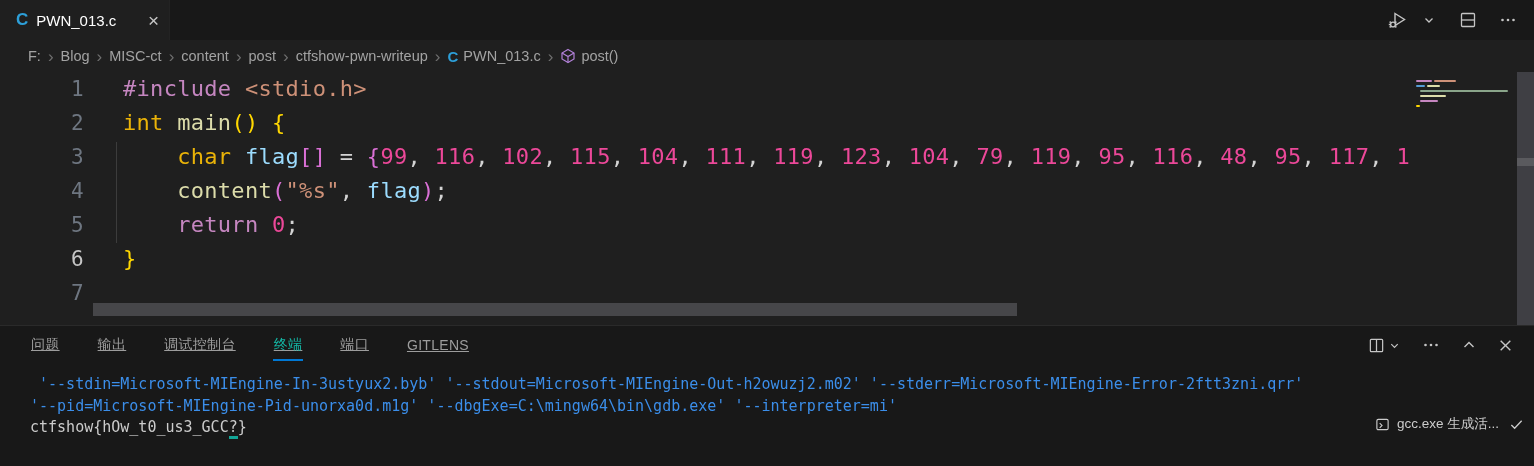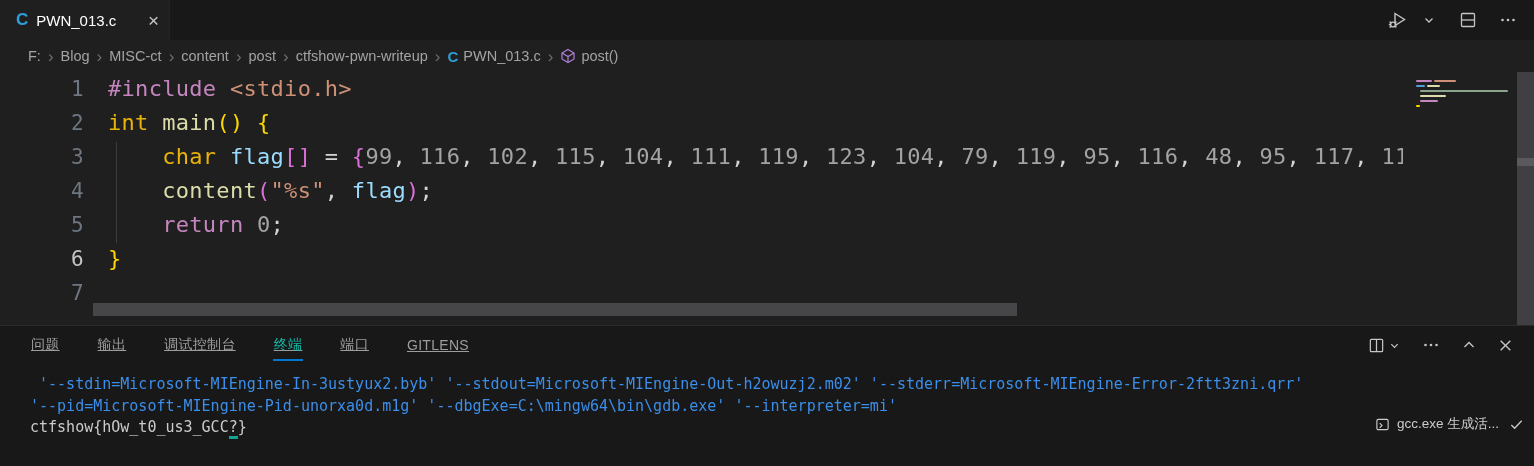--- a/index.html
+++ b/index.html
@@ -23,27 +23,27 @@
   
   .breadcrumb { height:32px; background:#1f1f1f; display:flex; align-items:center; padding-left:28px; font-size:14.5px; color:#a3a3a3; }
   .bc-item { display:flex; align-items:center; gap:5px; }
   .bc-sep { color:#6f6f6f; font-size:17px; margin:0 7px; line-height:1; }
   .bc-c { font-weight:700; font-size:15px; color:#2d9fd8; }
   
   .editor { position:relative; height:253px; background:#1f1f1f; overflow:hidden; }
   .line { height:34px; display:flex; font-family:"DejaVu Sans Mono", monospace; font-size:22px; line-height:34px; letter-spacing:0.3px; }
   .ln { flex:0 0 84px; width:84px; text-align:right; color:#6e7681; font-size:21px; }
   .line.active .ln { color:#c6c6c6; }
-  .lc { margin-left:24px; width:1295px; overflow:hidden; white-space:pre; }
+  .lc { margin-left:39px; width:1295px; overflow:hidden; white-space:pre; }
   .c-pink   { color:#c586c0; }
   .c-orange { color:#ce9178; }
   .c-kwblue { color:#eab308; }
   .c-fn     { color:#dcdcaa; }
   .c-var    { color:#9cdcfe; }
-  .c-num    { color:#a3a3a3; }
+  .c-num    { color:#ec4899; }
   .c-gold   { color:#ffd700; }
   .c-br2    { color:#da70d6; }
   .c-fg     { color:#d4d4d4; }
   .indent-guide { position:absolute; left:116px; top:70px; width:1px; height:101px; background:#3c3c3c; }
   
   .minimap { position:absolute; left:1410px; top:0; width:107px; height:100%; background:#1f1f1f; }
   .mm-bar { position:absolute; height:2px; border-radius:1px; }
   .vstrip { position:absolute; left:1517px; top:0; width:17px; height:100%; background:#3f3f44; }
   .vstrip-band { position:absolute; left:0; top:86px; width:100%; height:8px; background:#5a5a5e; }
   .hscroll-thumb { position:absolute; left:93px; top:231px; width:924px; height:13px; background:#464649; }

